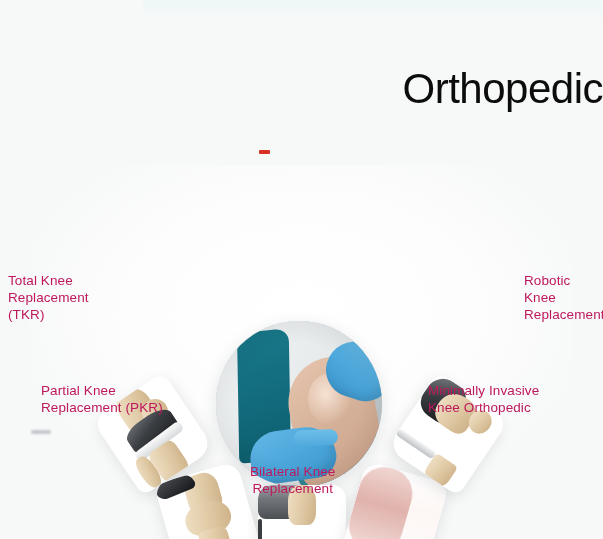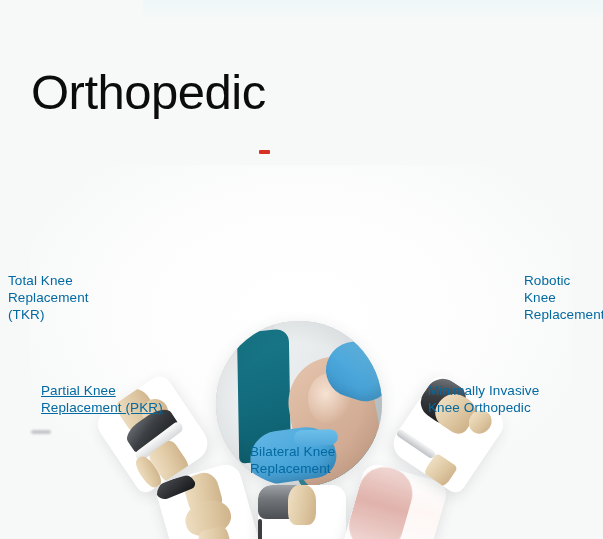--- a/index.html
+++ b/index.html
@@ -10,26 +10,25 @@
     position:relative;
   }
   
   .top-band{
     position:absolute;left:143px;top:0;width:460px;height:18px;
     background:linear-gradient(180deg,#eff7f8 0%, #f2f8f8 60%, #f7f8f8 100%);
     pointer-events:none;
   }
   .page-title{
     position:absolute;left:0;right:0;top:68px;
-    text-align:left;
-    font-size:49px;line-height:1;
+    text-align:right;
+    font-size:42px;line-height:1;
     font-weight:400;
     color:#0c0c0c;
     letter-spacing:-0.5px;
-    margin-left:31px;
   }
   
   .red-mark{
     position:absolute;left:259px;top:150px;width:11px;height:4px;
     background:#d93025;border-radius:1px;
   }
   
   .diagram-stage{
     position:absolute;left:0;top:155px;width:603px;height:384px;
   }
@@ -178,29 +177,29 @@
   .art.rkr .femur{left:18px;top:6px;width:38px;height:36px;border-radius:50% 40% 30% 40%;}
   .art.rkr .patella{left:52px;top:6px;width:22px;height:24px;border-radius:50%;}
   .art.rkr .metalbig{left:36px;top:26px;width:40px;height:42px;background:linear-gradient(155deg,#7d8186 0%, #3a3d41 45%, #17191c 100%);border-radius:18px 14px 14px 16px;}
   .art.rkr .hilite{left:44px;top:30px;width:7px;height:26px;background:linear-gradient(180deg,rgba(255,255,255,.85),rgba(255,255,255,0));border-radius:4px;transform:rotate(8deg);}
   .art.rkr .plate{left:34px;top:62px;width:44px;height:8px;background:linear-gradient(180deg,#f4f5f6,#bfc2c5);border-radius:4px;}
   .art.rkr .tibia{left:44px;top:68px;width:26px;height:28px;border-radius:16% 16% 40% 40%;}
 
   
   .label{
     position:absolute;
-    color:#0369a1;
+    color:#be185d;
     font-size:13.5px;
     line-height:17px;
     letter-spacing:.1px;
     white-space:pre-line;
   }
   .label-tkr{left:8px;top:272px;}
-  .label-pkr{left:41px;top:382px;text-decoration:underline;}
-  .label-bil{left:250px;top:443px;}
+  .label-pkr{left:41px;top:382px;}
+  .label-bil{left:250px;top:463px;text-align:center;}
   .label-mis{left:428px;top:382px;}
   .label-rkr{left:524px;top:272px;}
 
   
   .smudge{
     position:absolute;left:31px;top:430px;width:20px;height:4px;
     background:#9aa0a4;opacity:.55;filter:blur(1.1px);border-radius:2px;
   }
 </style>
 </head>

